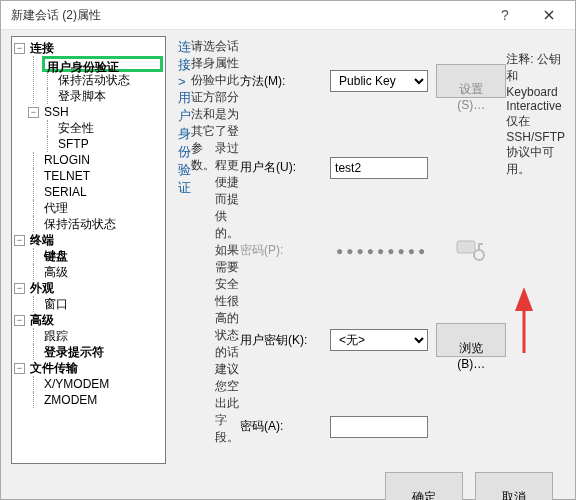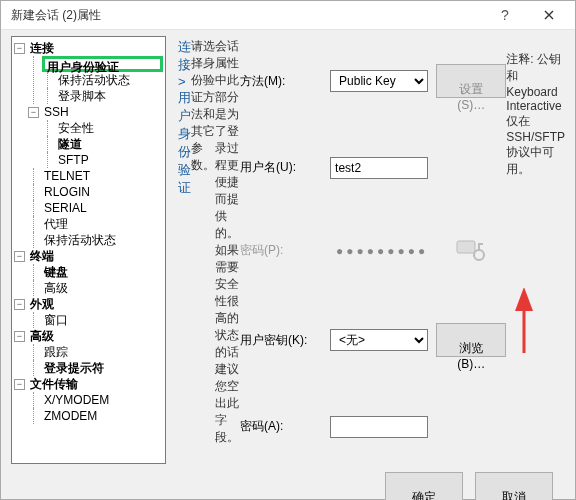--- a/index.html
+++ b/index.html
@@ -164,41 +164,35 @@
                 <ul>
                   <li>
                       <span class="vline"></span>
                       <span class="row">
                         <span class="label">安全性</span>
                       </span>
                     </li>
                   <li>
                       <span class="vline"></span>
                       <span class="row">
-                        <span class="label bold">隧道</span>
-                      </span>
-                    </li>
-                  <li>
-                      <span class="vline"></span>
-                      <span class="row">
                         <span class="label">SFTP</span>
                       </span>
                     </li>
                 </ul>
               </li>
               <li>
                   <span class="vline"></span>
                   <span class="row">
+                    <span class="label">RLOGIN</span>
+                  </span>
+                </li>
+              <li>
+                  <span class="vline"></span>
+                  <span class="row">
                     <span class="label">TELNET</span>
-                  </span>
-                </li>
-              <li>
-                  <span class="vline"></span>
-                  <span class="row">
-                    <span class="label">RLOGIN</span>
                   </span>
                 </li>
               <li>
                   <span class="vline"></span>
                   <span class="row">
                     <span class="label">SERIAL</span>
                   </span>
                 </li>
               <li>
                   <span class="vline"></span>

